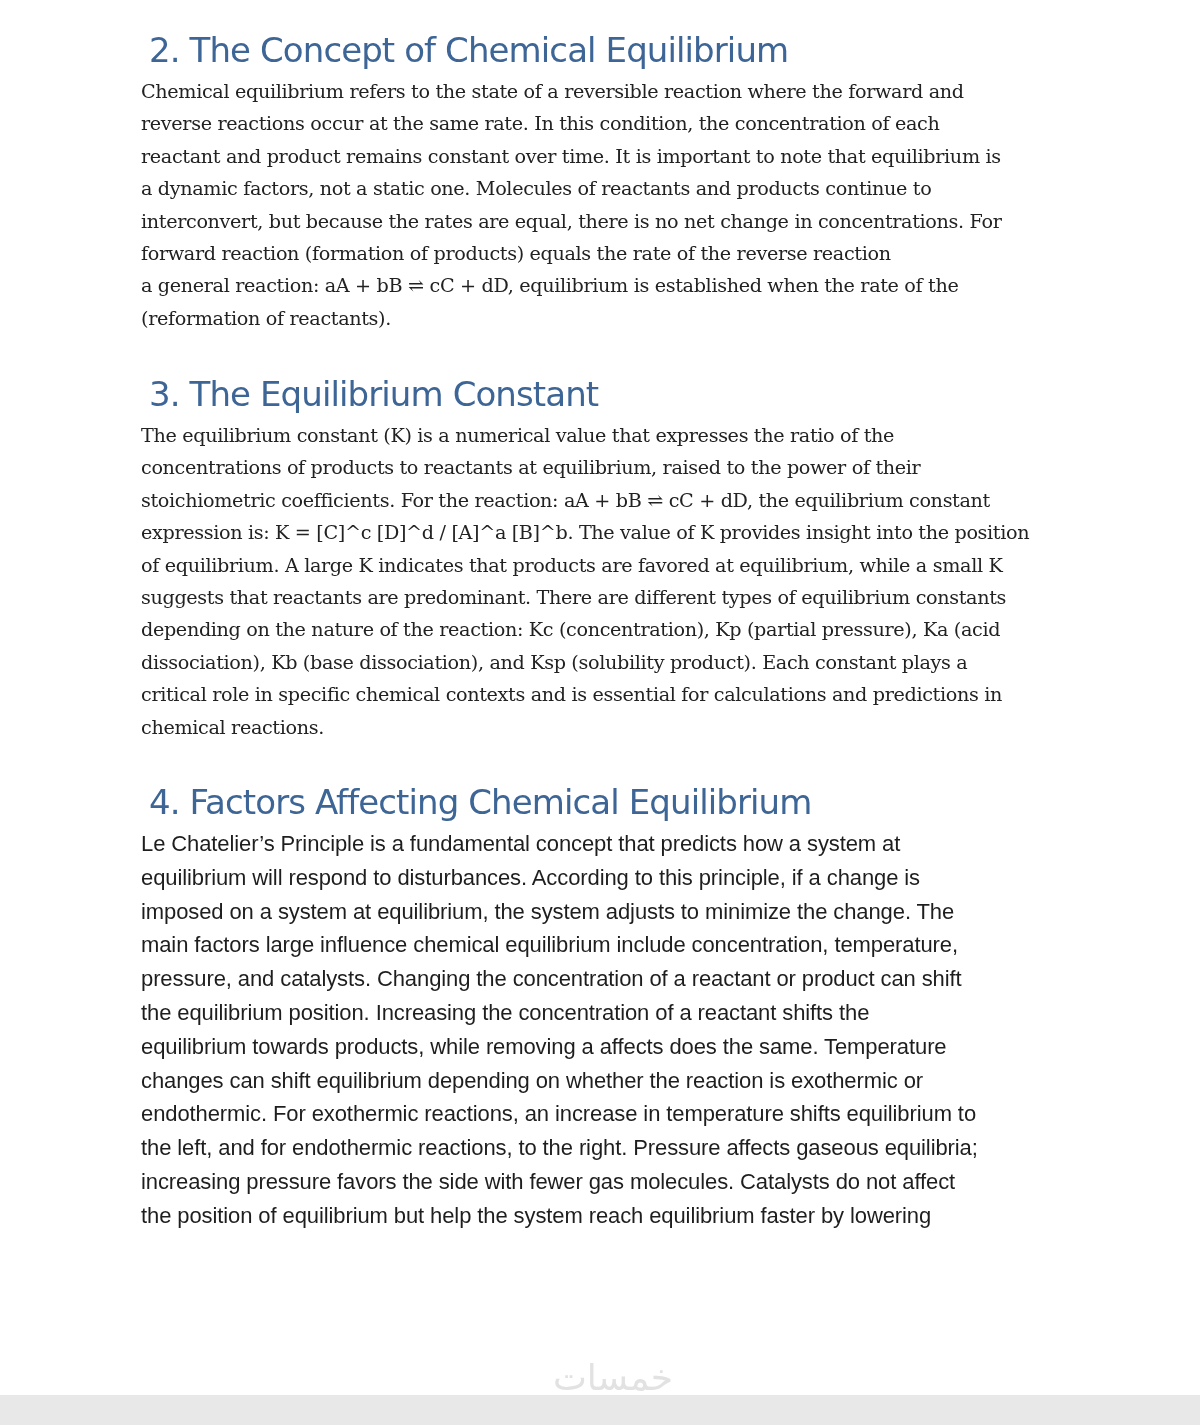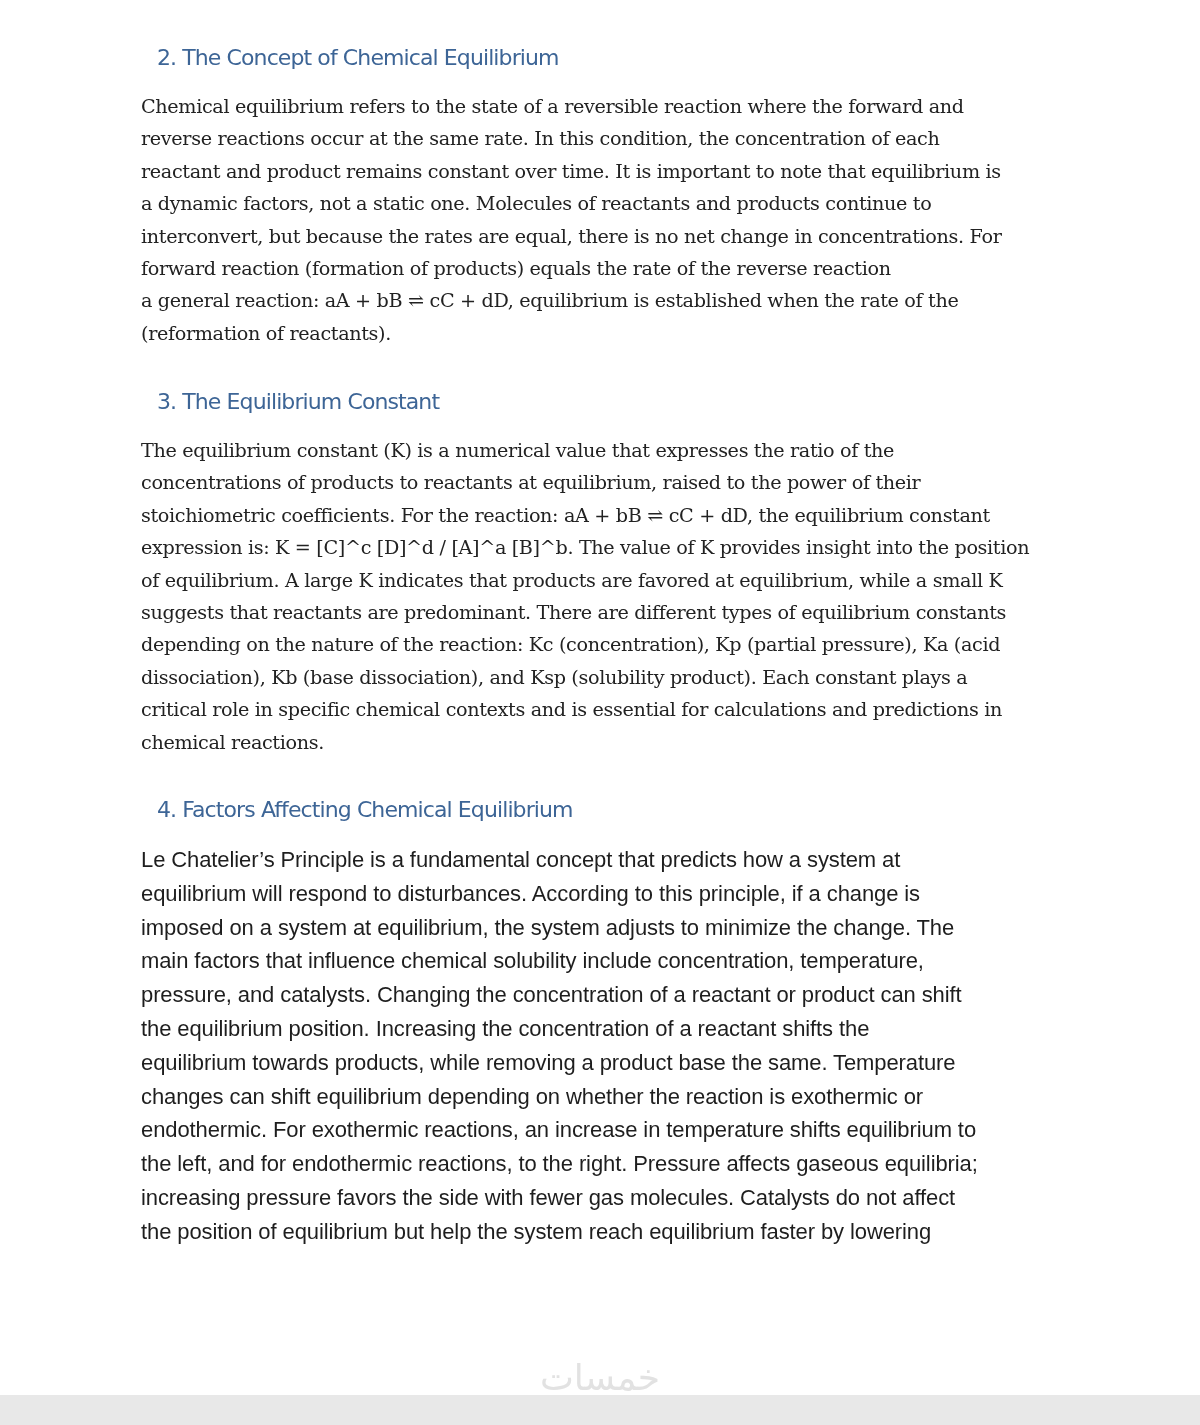--- a/index.html
+++ b/index.html
@@ -22,24 +22,24 @@
     background: #ffffff;
   }
   .section {
     position: absolute;
     left: 141px;
     width: 940px;
   }
   .heading {
     font-family: "DejaVu Sans", sans-serif;
     color: #3d6596;
-    font-size: 22px;
+    font-size: 34px;
     font-weight: normal;
     letter-spacing: -0.9px;
-    margin: 16px;
+    margin: 8px;
     white-space: nowrap;
     height: 34px;
     line-height: 34px;
   }
   .serif-para .line {
     font-family: "DejaVu Serif", serif;
     font-size: 19.2px;
     color: #222222;
     line-height: 32.4px;
     height: 32.4px;
@@ -70,21 +70,21 @@
   .watermark {
     position: absolute;
     left: 527px;
     top: 1358px;
     width: 146px;
     height: 40px;
     color: #e2e2e2;
     font-family: "DejaVu Sans", sans-serif;
     font-size: 36px;
     line-height: 40px;
-    text-align: center;
+    text-align: right;
     direction: rtl;
   }
 </style>
 </head>
 <body>
 
 <div class="page">
 
   <div class="section" id="sec2">
     <h2 class="heading">2. The Concept of Chemical Equilibrium</h2>
@@ -115,24 +115,24 @@
       <div class="line">chemical reactions.</div>
     </div>
   </div>
 
   <div class="section" id="sec4">
     <h2 class="heading">4. Factors Affecting Chemical Equilibrium</h2>
     <div class="para sans-para" style="margin-top:6px;">
       <div class="line">Le Chatelier’s Principle is a fundamental concept that predicts how a system at</div>
       <div class="line">equilibrium will respond to disturbances. According to this principle, if a change is</div>
       <div class="line">imposed on a system at equilibrium, the system adjusts to minimize the change. The</div>
-      <div class="line">main factors that influence chemical solubility include concentration, temperature,</div>
+      <div class="line">main factors large influence chemical equilibrium include concentration, temperature,</div>
       <div class="line">pressure, and catalysts. Changing the concentration of a reactant or product can shift</div>
       <div class="line">the equilibrium position. Increasing the concentration of a reactant shifts the</div>
-      <div class="line">equilibrium towards products, while removing a product base the same. Temperature</div>
+      <div class="line">equilibrium towards products, while removing a affects does the same. Temperature</div>
       <div class="line">changes can shift equilibrium depending on whether the reaction is exothermic or</div>
       <div class="line">endothermic. For exothermic reactions, an increase in temperature shifts equilibrium to</div>
       <div class="line">the left, and for endothermic reactions, to the right. Pressure affects gaseous equilibria;</div>
       <div class="line">increasing pressure favors the side with fewer gas molecules. Catalysts do not affect</div>
       <div class="line">the position of equilibrium but help the system reach equilibrium faster by lowering</div>
     </div>
   </div>
 
   <div class="watermark">خمسات</div>
 </div>

